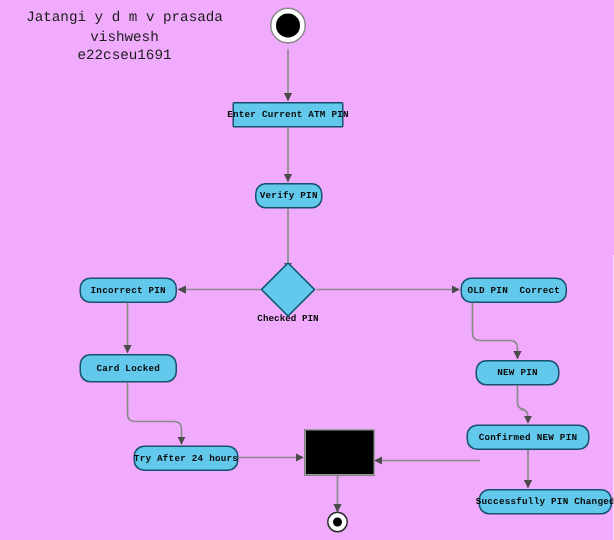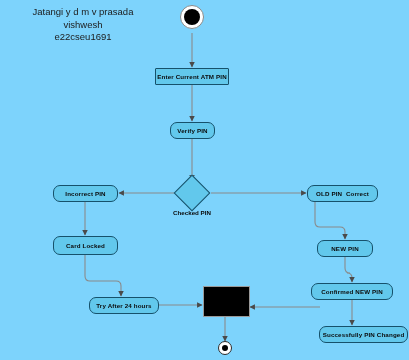--- a/index.html
+++ b/index.html
@@ -4,23 +4,23 @@
 <style>
   html, body {
     margin: 0;
     padding: 0;
     background: #ffffff;
   }
   #canvas {
     position: relative;
     width: 409px;
     height: 360px;
-    background: #7dd3fc;
+    background: #f0abfc;
     overflow: hidden;
-    font-family: Liberation Sans, sans-serif;
+    font-family: Liberation Mono, monospace;
   }
   #edge-layer {
     position: absolute;
     left: 0;
     top: 0;
     width: 409px;
     height: 360px;
     pointer-events: none;
   }
 

